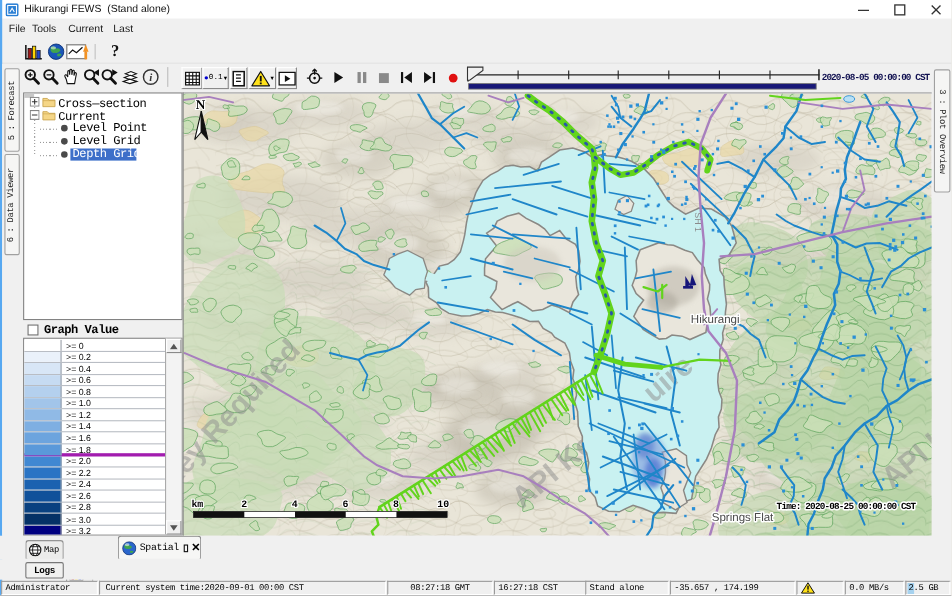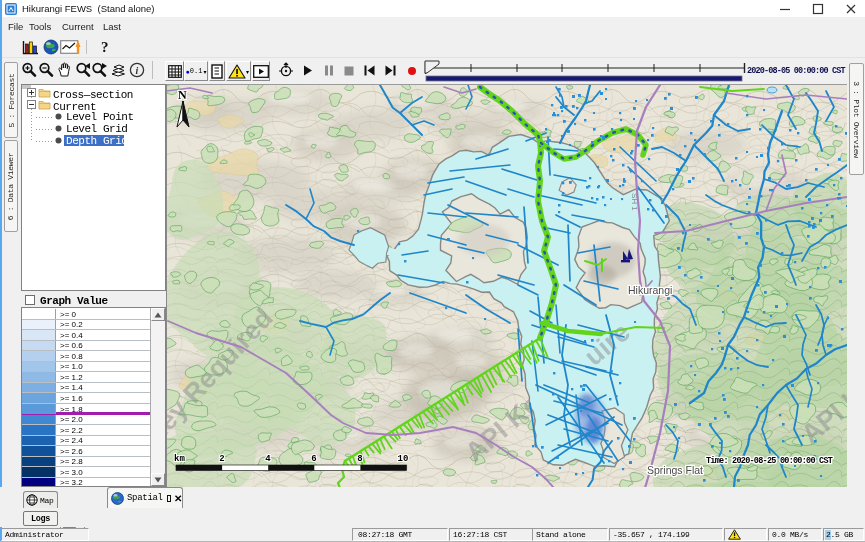--- a/index.html
+++ b/index.html
@@ -1371,21 +1371,22 @@
       </span>
       <span style="margin-left:3px">Spatial</span>
       <span style="margin-left:4px;width:7px;height:7px;border:1.3px solid #111;display:inline-block"></span>
       <span style="margin-left:3px;font-weight:bold;font-size:10px;font-family:'Liberation Sans',sans-serif">✕</span>
     </div>
 
 <div class="abs" style="left:0;top:509px;width:865px;height:18px;background:#f0f0f0"></div>
 <div class="abs mono" style="left:23px;top:511px;width:35px;height:15px;border:1px solid #777;border-radius:2px;background:#f1f1f0;font-size:8.5px;letter-spacing:-0.3px;text-align:center;line-height:14px;font-weight:bold">Logs</div>
 
 <div class="seg" style="left:1px;width:88px">Administrator</div>
-<div class="seg" style="left:352px;width:96px;padding-left:5px">08:27:18 GMT</div>
+<div class="seg" style="left:90px;width:261px;padding-left:5px">Current system time:2020-09-01 00:00 CST</div>
+<div class="seg" style="left:352px;width:96px;padding-left:20px">08:27:18 GMT</div>
 <div class="seg" style="left:449px;width:88px;padding-left:3px">16:27:18 CST</div>
 <div class="seg" style="left:532px;width:76px;padding-left:3px">Stand alone</div>
 <div class="seg" style="left:609px;width:114px;padding-left:3px">-35.657 , 174.199</div>
 <div class="seg" style="left:724px;width:43px;padding-left:3px;display:flex;align-items:center">
       <svg width="13" height="11" viewBox="0 0 13 11">
         <path d="M6.5,0.8 L12.4,10.2 L0.6,10.2 Z" fill="#ffe11a" stroke="#111" stroke-width="0.9" stroke-linejoin="round"></path>
         <rect x="5.9" y="3.4" width="1.3" height="3.6" fill="#111"></rect>
         <rect x="5.9" y="7.9" width="1.3" height="1.2" fill="#111"></rect>
       </svg>
     </div>

